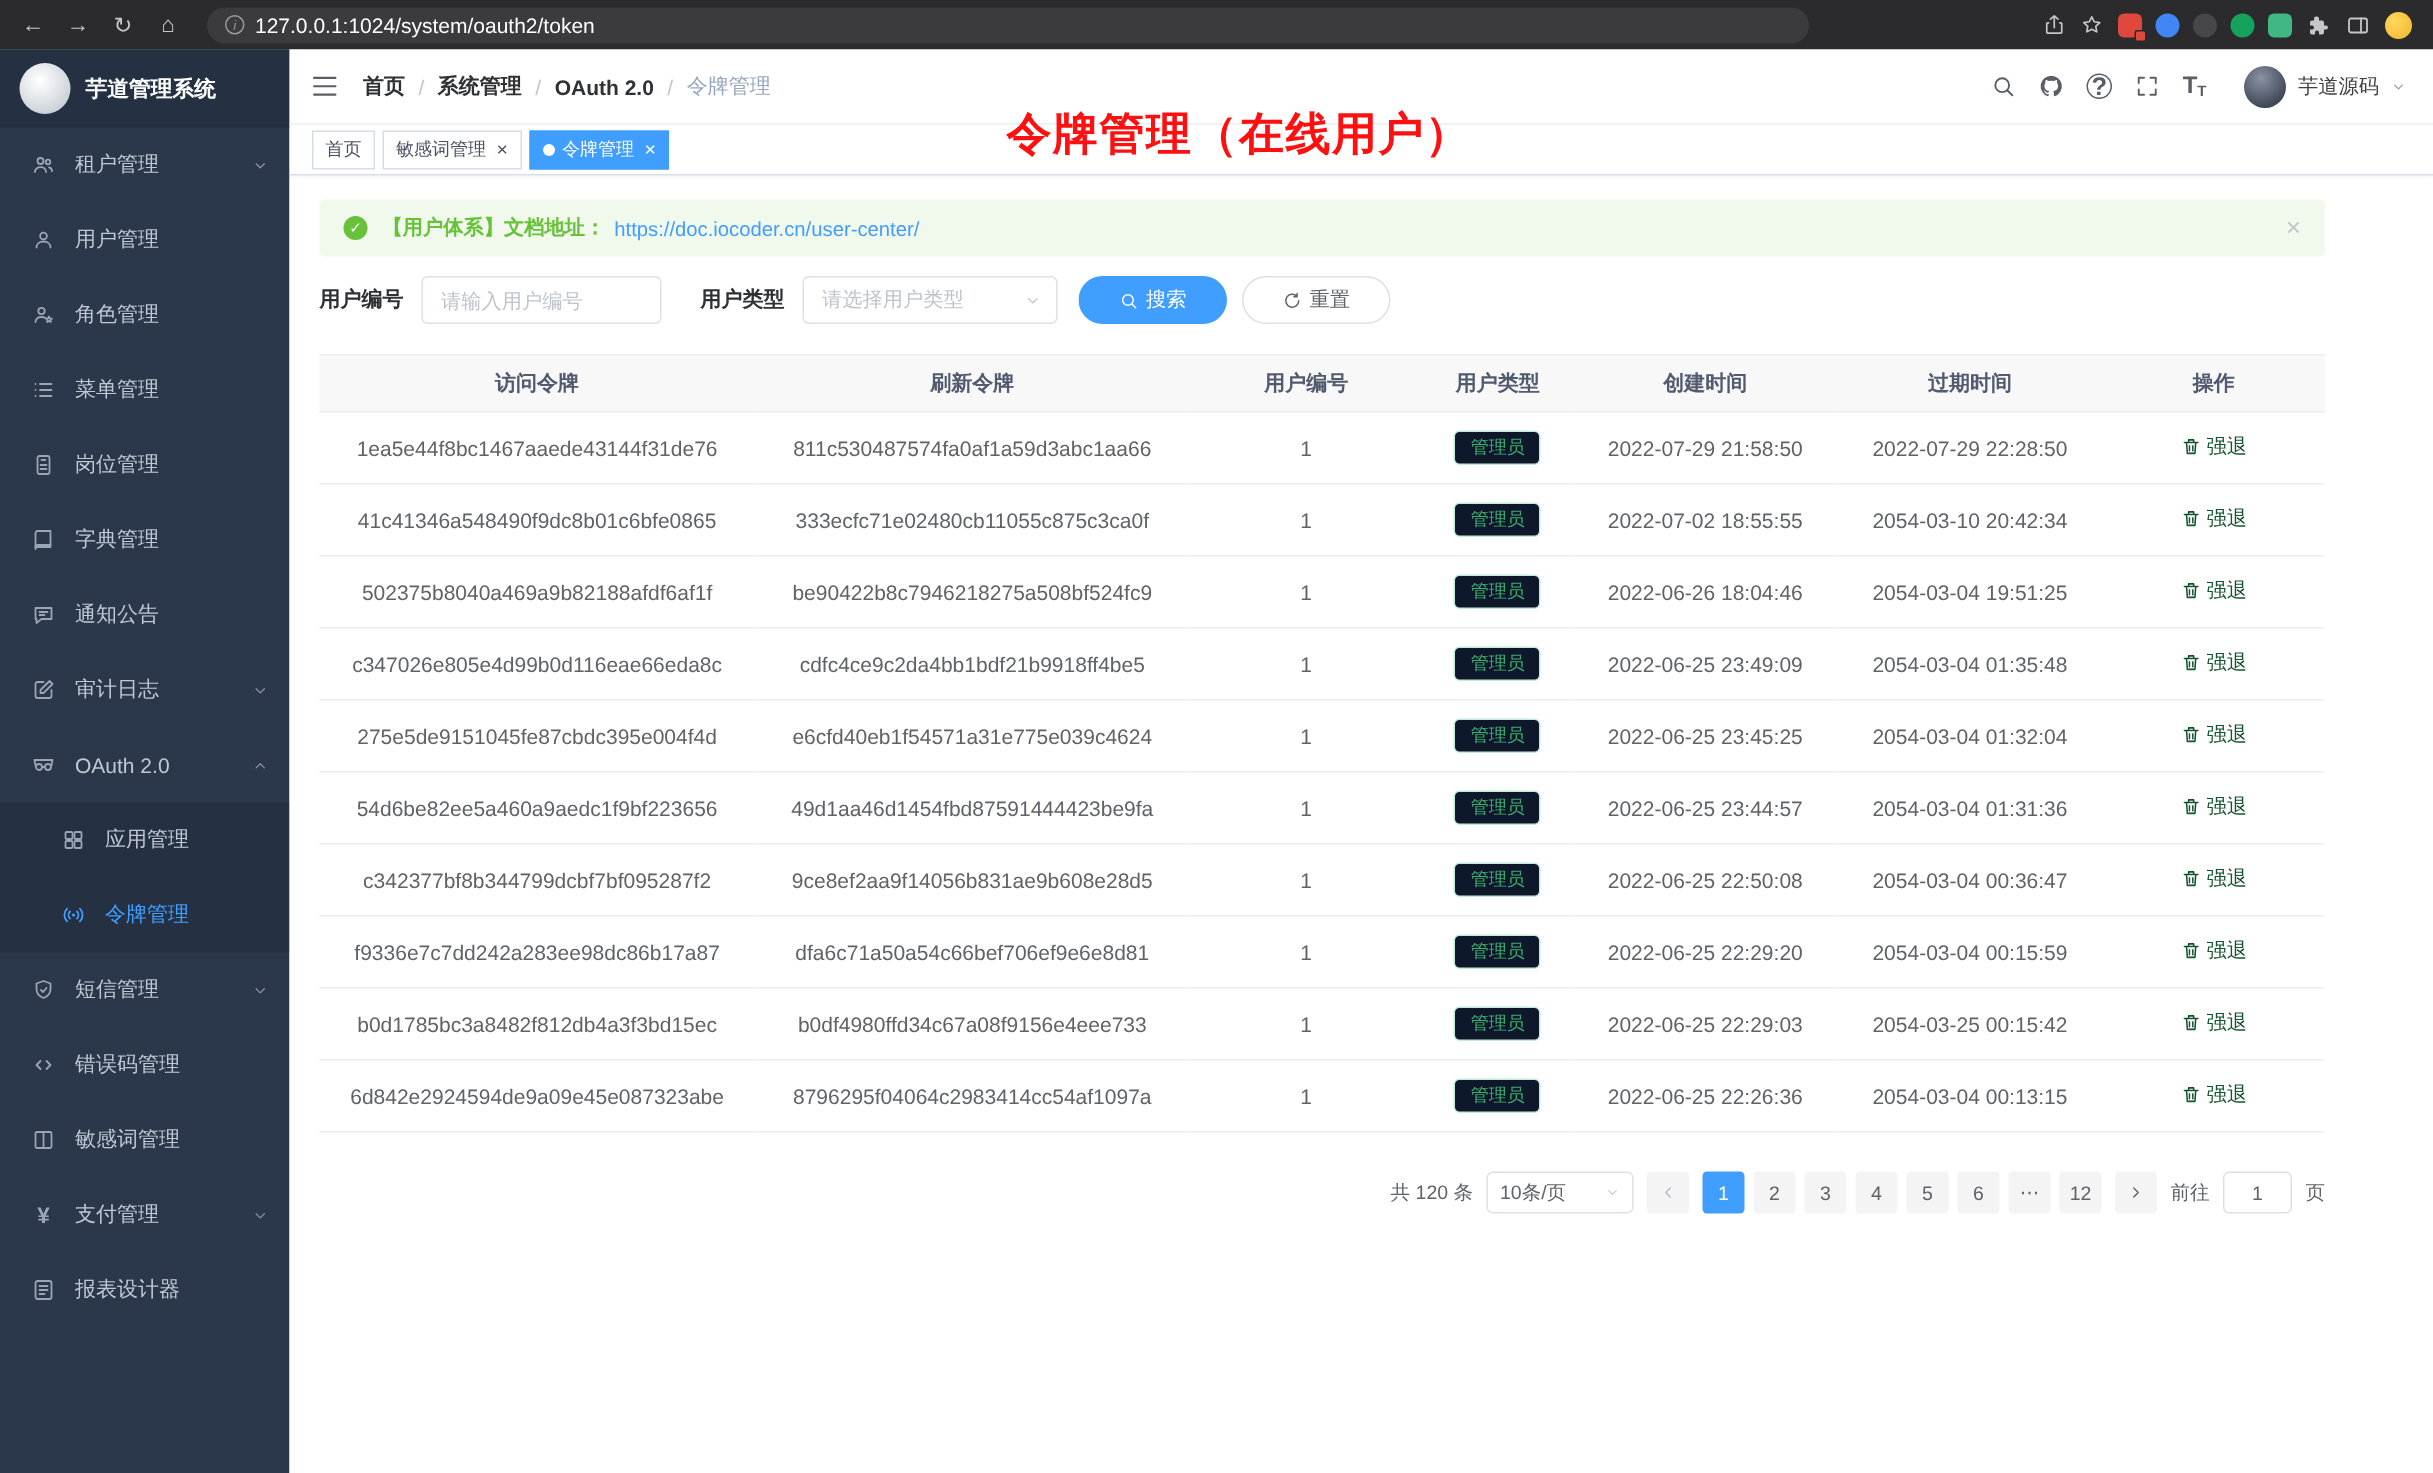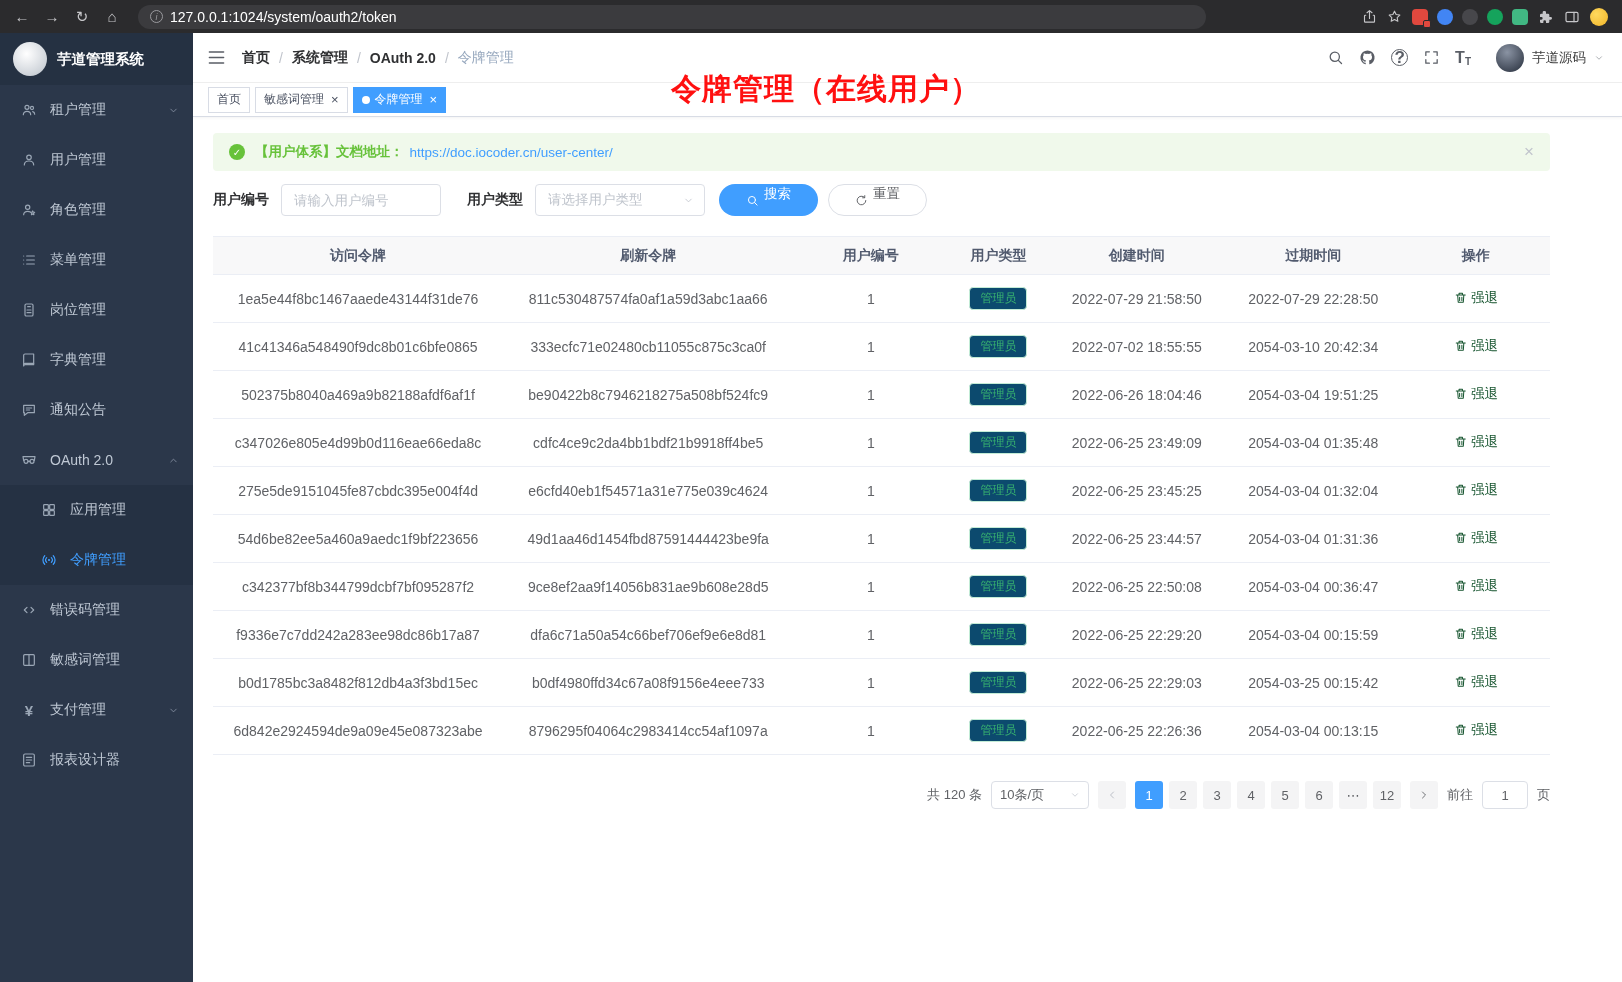--- a/index.html
+++ b/index.html
@@ -76,29 +76,29 @@
   .alert-link{color:#409eff;font-size:13.5px;margin-left:6px;text-decoration:none;cursor:pointer}
   .alert-close{position:absolute;right:16px;color:#c0c4cc;font-size:17px;cursor:pointer}
 
   .filters{display:flex;align-items:center;margin-bottom:20px}
   .flabel{font-size:14px;font-weight:700;color:#303133;margin-right:12px}
   .ftext{height:32px;width:160px;border:1px solid #dcdfe6;border-radius:4px;padding:0 12px;font-size:13.5px;color:#606266;outline:none;font-family:inherit}
   .ftext::placeholder{color:#bfc4cc}
   .fselect{height:32px;width:170px;border:1px solid #dcdfe6;border-radius:4px;padding:0 10px 0 12px;font-size:13.5px;color:#bfc4cc;display:flex;align-items:center;justify-content:space-between;cursor:pointer;background:#fff}
   .fselect .caret{font-size:11px;color:#c0c4cc}
   .fgap{width:26px}
-  .btn{height:32px;border-radius:16px;font-size:13.5px;display:inline-flex;gap:5px;padding:0 26px;cursor:pointer;border:1px solid transparent;font-family:inherit}
+  .btn{height:32px;border-radius:16px;font-size:13.5px;display:inline-flex;align-items:center;gap:5px;padding:0 26px;cursor:pointer;border:1px solid transparent;font-family:inherit}
   .btn .icn{font-size:13px}
   .btn.primary{background:#409eff;color:#fff}
   .btn.plain{background:#fff;border-color:#dcdfe6;color:#606266;margin-left:10px}
 
   table{width:100%;border-collapse:collapse;table-layout:fixed}
   thead th{height:38px;background:#f8f8f9;color:#515a6e;font-size:14px;font-weight:700;text-align:center;border-bottom:1px solid #ebeef5;border-top:1px solid #ebeef5}
   tbody td{height:48px;color:#606266;font-size:14px;text-align:center;border-bottom:1px solid #ebeef5;white-space:nowrap;overflow:hidden}
-  .tag-success{display:inline-block;background:#0c4a6e;border:1px solid #c3ecd6;color:#38b26f;font-size:12px;padding:3px 10px;border-radius:4px;line-height:1.2}
+  .tag-success{display:inline-block;background:#0f172a;border:1px solid #c3ecd6;color:#38b26f;font-size:12px;padding:3px 10px;border-radius:4px;line-height:1.2}
   .act{color:#14532d;font-size:13.5px;display:inline-flex;align-items:center;gap:4px;cursor:pointer;text-decoration:none}
 
   .pager{display:flex;justify-content:flex-end;align-items:center;gap:9px;margin-top:26px;font-size:13px;color:#606266}
   .psize{height:28px;width:98px;border:1px solid #dcdfe6;border-radius:4px;display:flex;align-items:center;justify-content:space-between;padding:0 8px;cursor:pointer;background:#fff}
   .psize .caret{font-size:10px;color:#c0c4cc}
   .pbtn{min-width:28px;height:28px;border:none;border-radius:3px;background:#f4f4f5;color:#606266;font-size:13px;cursor:pointer;font-family:inherit;display:inline-flex;align-items:center;justify-content:center;padding:0 4px}
   .pbtn.active{background:#409eff;color:#fff}
   .pbtn.nav{color:#b4b9c2}
   .pbtn .icn{font-size:12px}
   .rot90{transform:rotate(90deg)}
@@ -228,20 +228,34 @@
             <svg viewBox="0 0 24 24">
               <path d="M4 5h16v11H10l-5 4v-4H4z"></path>
               <path d="M8 9h8M8 12h5"></path>
             </svg>
           </span>
           <span class="mlabel">通知公告</span>
         </div>
         <div class="menu-item">
           <span class="mi icn">
             <svg viewBox="0 0 24 24">
+              <path d="M12 4H6a2 2 0 0 0-2 2v12a2 2 0 0 0 2 2h12a2 2 0 0 0 2-2v-6"></path>
+              <path d="M18 3l3 3-9 9H9v-3z"></path>
+            </svg>
+          </span>
+          <span class="mlabel">审计日志</span>
+          <span class="chev icn">
+            <svg viewBox="0 0 24 24">
+              <path d="M6 9l6 6 6-6"></path>
+            </svg>
+          </span>
+        </div>
+        <div class="menu-item">
+          <span class="mi icn">
+            <svg viewBox="0 0 24 24">
               <circle cx="7.5" cy="14" r="3"></circle>
               <circle cx="16.5" cy="14" r="3"></circle>
               <path d="M10.5 14h3M4 12.5L3 7h18l-1 5.5"></path>
             </svg>
           </span>
           <span class="mlabel">OAuth 2.0</span>
           <span class="chev icn up">
             <svg viewBox="0 0 24 24">
               <path d="M6 9l6 6 6-6"></path>
             </svg>
@@ -259,20 +273,34 @@
           <span class="mlabel">应用管理</span>
         </div>
         <div class="menu-item child active">
           <span class="mi icn">
             <svg viewBox="0 0 24 24">
               <circle cx="12" cy="12" r="1.6" fill="currentColor" stroke="none"></circle>
               <path d="M8.5 15.5a5 5 0 0 1 0-7M15.5 8.5a5 5 0 0 1 0 7M5.6 18.4a9 9 0 0 1 0-12.8M18.4 5.6a9 9 0 0 1 0 12.8"></path>
             </svg>
           </span>
           <span class="mlabel">令牌管理</span>
+        </div>
+        <div class="menu-item">
+          <span class="mi icn">
+            <svg viewBox="0 0 24 24">
+              <path d="M12 3l7 2.5V11c0 4.5-3 7.5-7 9-4-1.5-7-4.5-7-9V5.5z"></path>
+              <path d="M9.5 12l2 2 3.5-4"></path>
+            </svg>
+          </span>
+          <span class="mlabel">短信管理</span>
+          <span class="chev icn">
+            <svg viewBox="0 0 24 24">
+              <path d="M6 9l6 6 6-6"></path>
+            </svg>
+          </span>
         </div>
         <div class="menu-item">
           <span class="mi icn">
             <svg viewBox="0 0 24 24">
               <path d="M9 8l-4 4 4 4M15 8l4 4-4 4"></path>
             </svg>
           </span>
           <span class="mlabel">错误码管理</span>
         </div>
         <div class="menu-item">

